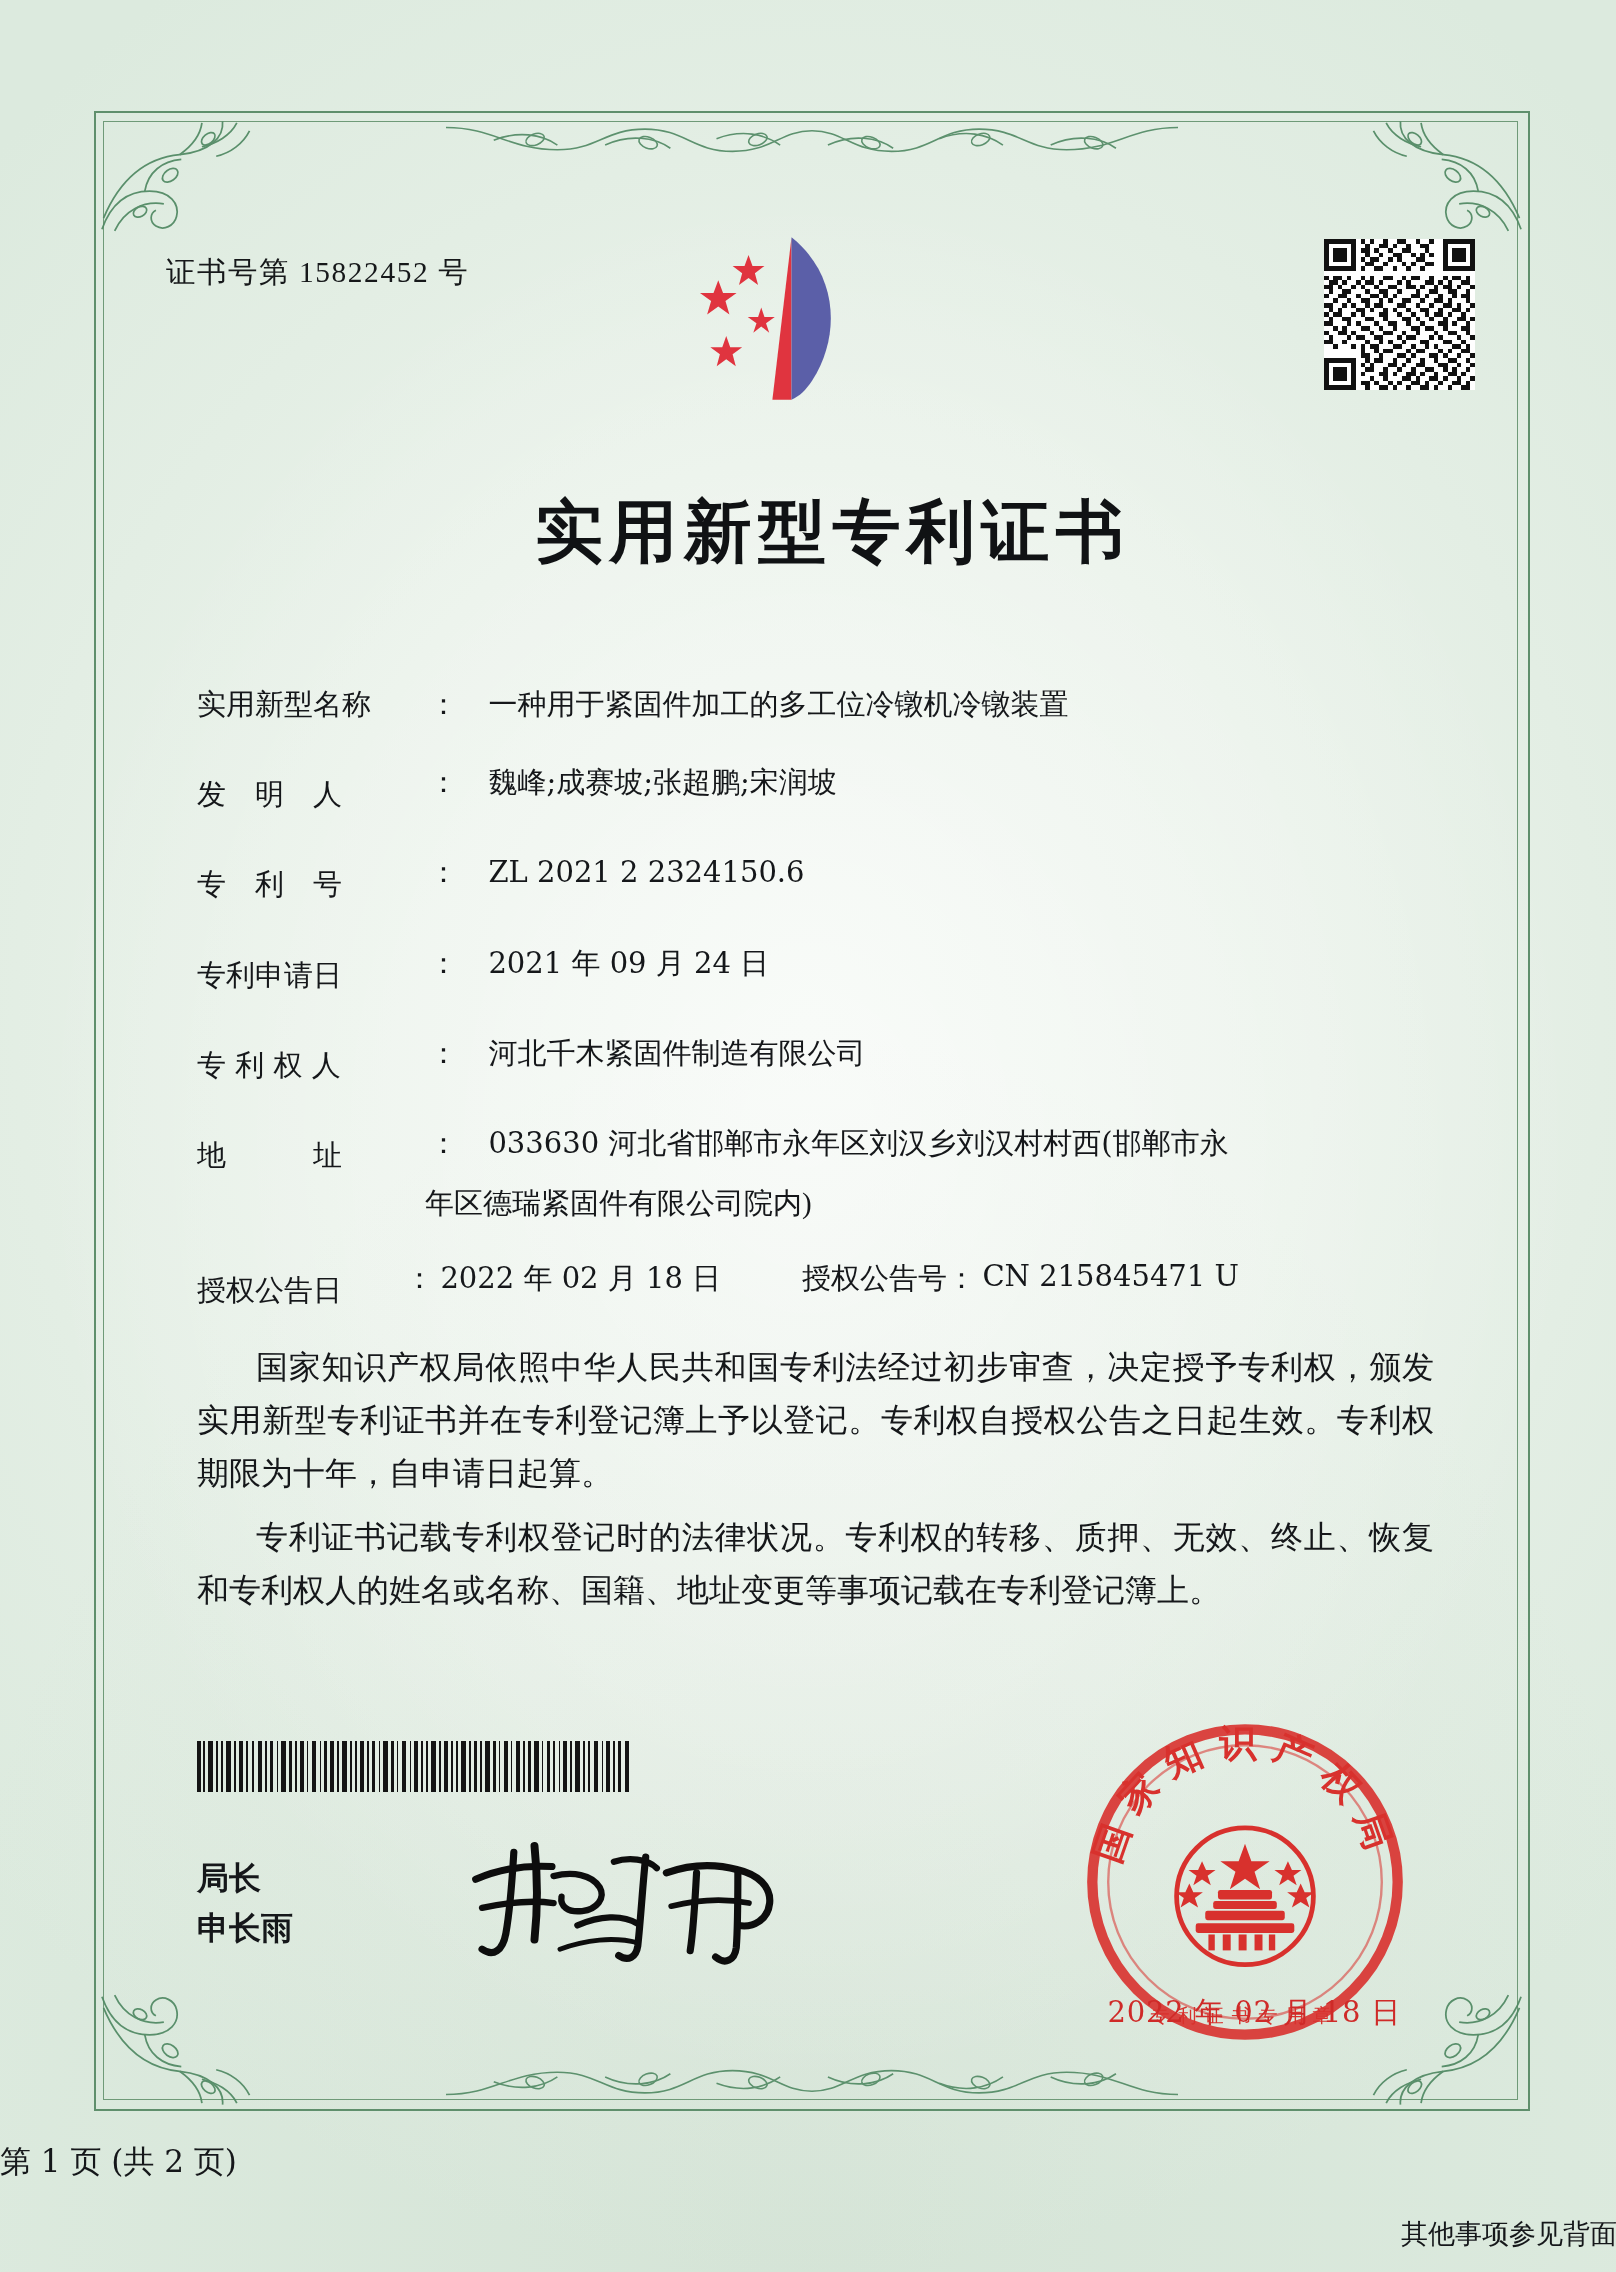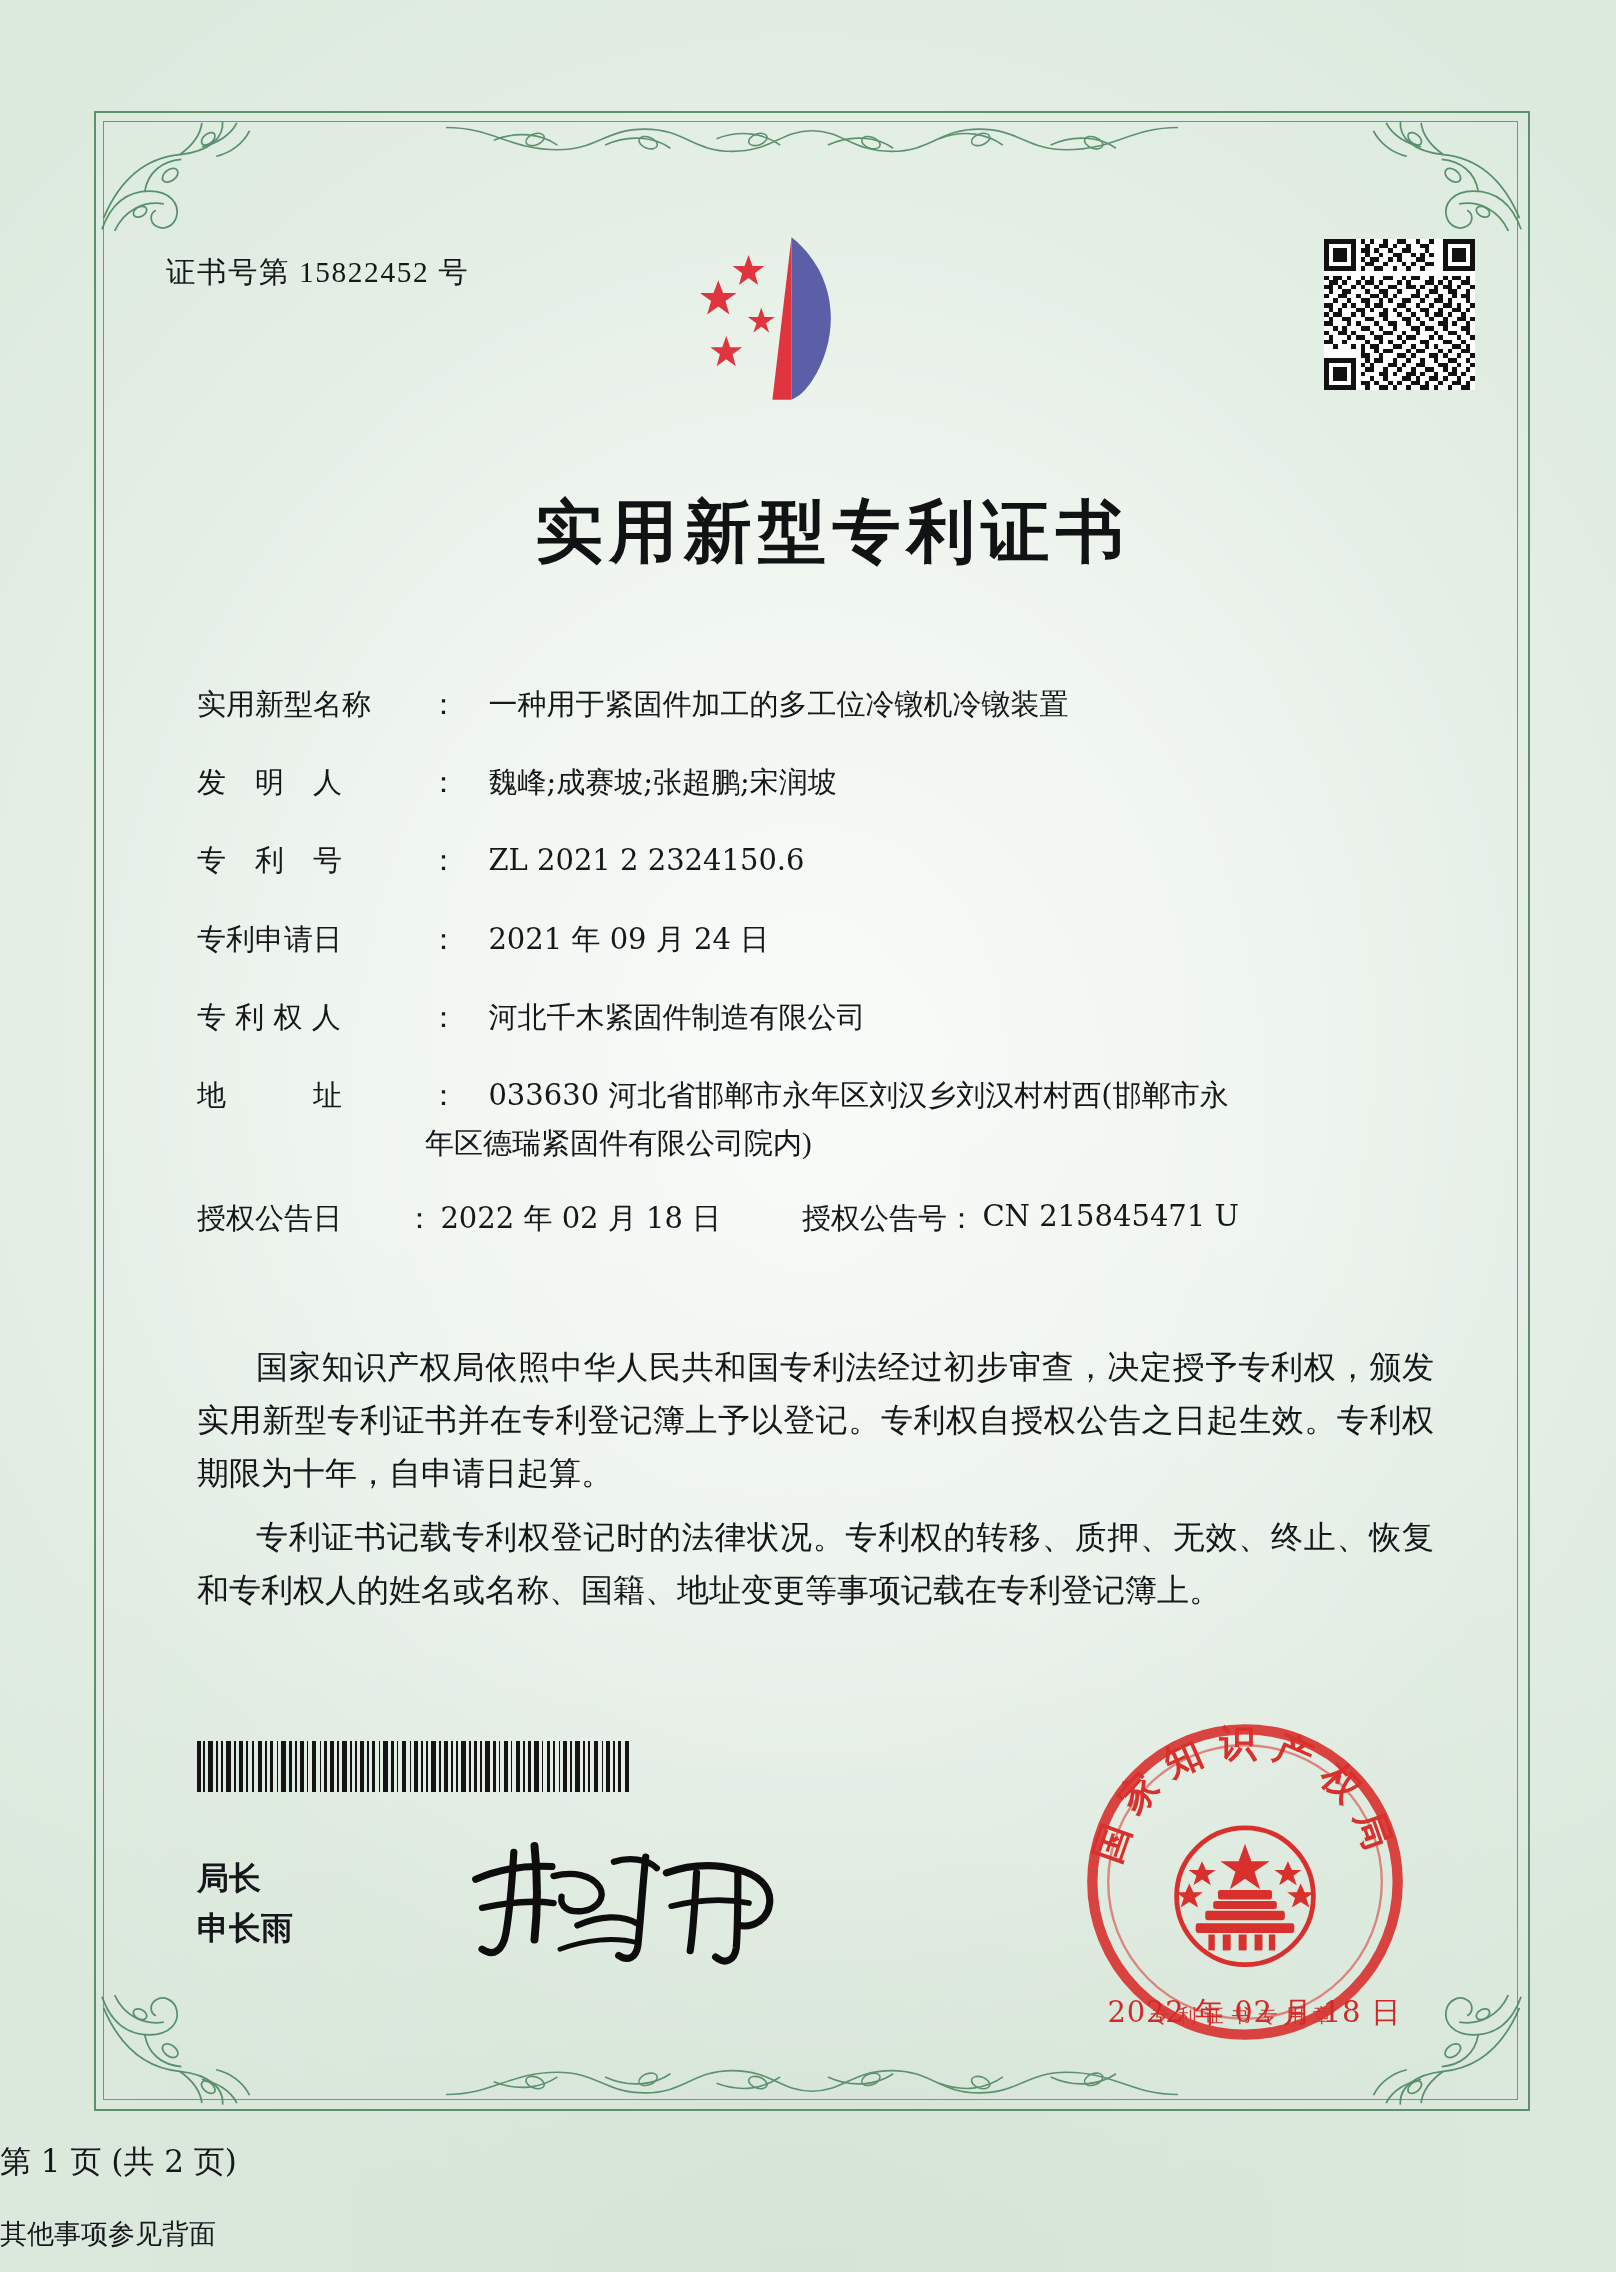--- a/index.html
+++ b/index.html
@@ -140,21 +140,21 @@
     font-size: 29px;
     line-height: 1.42;
     gap: 24px;
   }
   .field-label {
     flex: 0 0 auto;
     white-space: pre;
     font-family: "DejaVu Serif", "Liberation Serif", serif;
   }
   .field-label.w-name { width: 208px; }
-  .field-label.w-std { width: 208px; }
+  .field-label.w-std { width: 208px; margin-top: 12px; }
   .field-colon { margin-right: 6.4px; }
   .field-value {
     flex: 1 1 auto;
     font-family: "DejaVu Serif", "Liberation Serif", serif;
   }
   .addr-line2 {
     margin-left: 228px;
     font-size: 29px;
     margin-top: -27px;
     margin-bottom: 35px;
@@ -234,21 +234,21 @@
     left: 0; right: 0;
     top: 2141px;
     font-size: 31px;
     color: #15171a;
     font-family: "DejaVu Serif", "Liberation Serif", serif;
   }
   .back-note {
     position: absolute;
     left: 0; right: 0;
     top: 2216px;
-    text-align: left;
+    text-align: right;
     font-size: 27px;
     color: #15171a;
     font-family: "DejaVu Serif", "Liberation Serif", serif;
   }
 </style>
 </head>
 <body>
 
 <div class="page">
   <div class="paper-vignette"></div>

